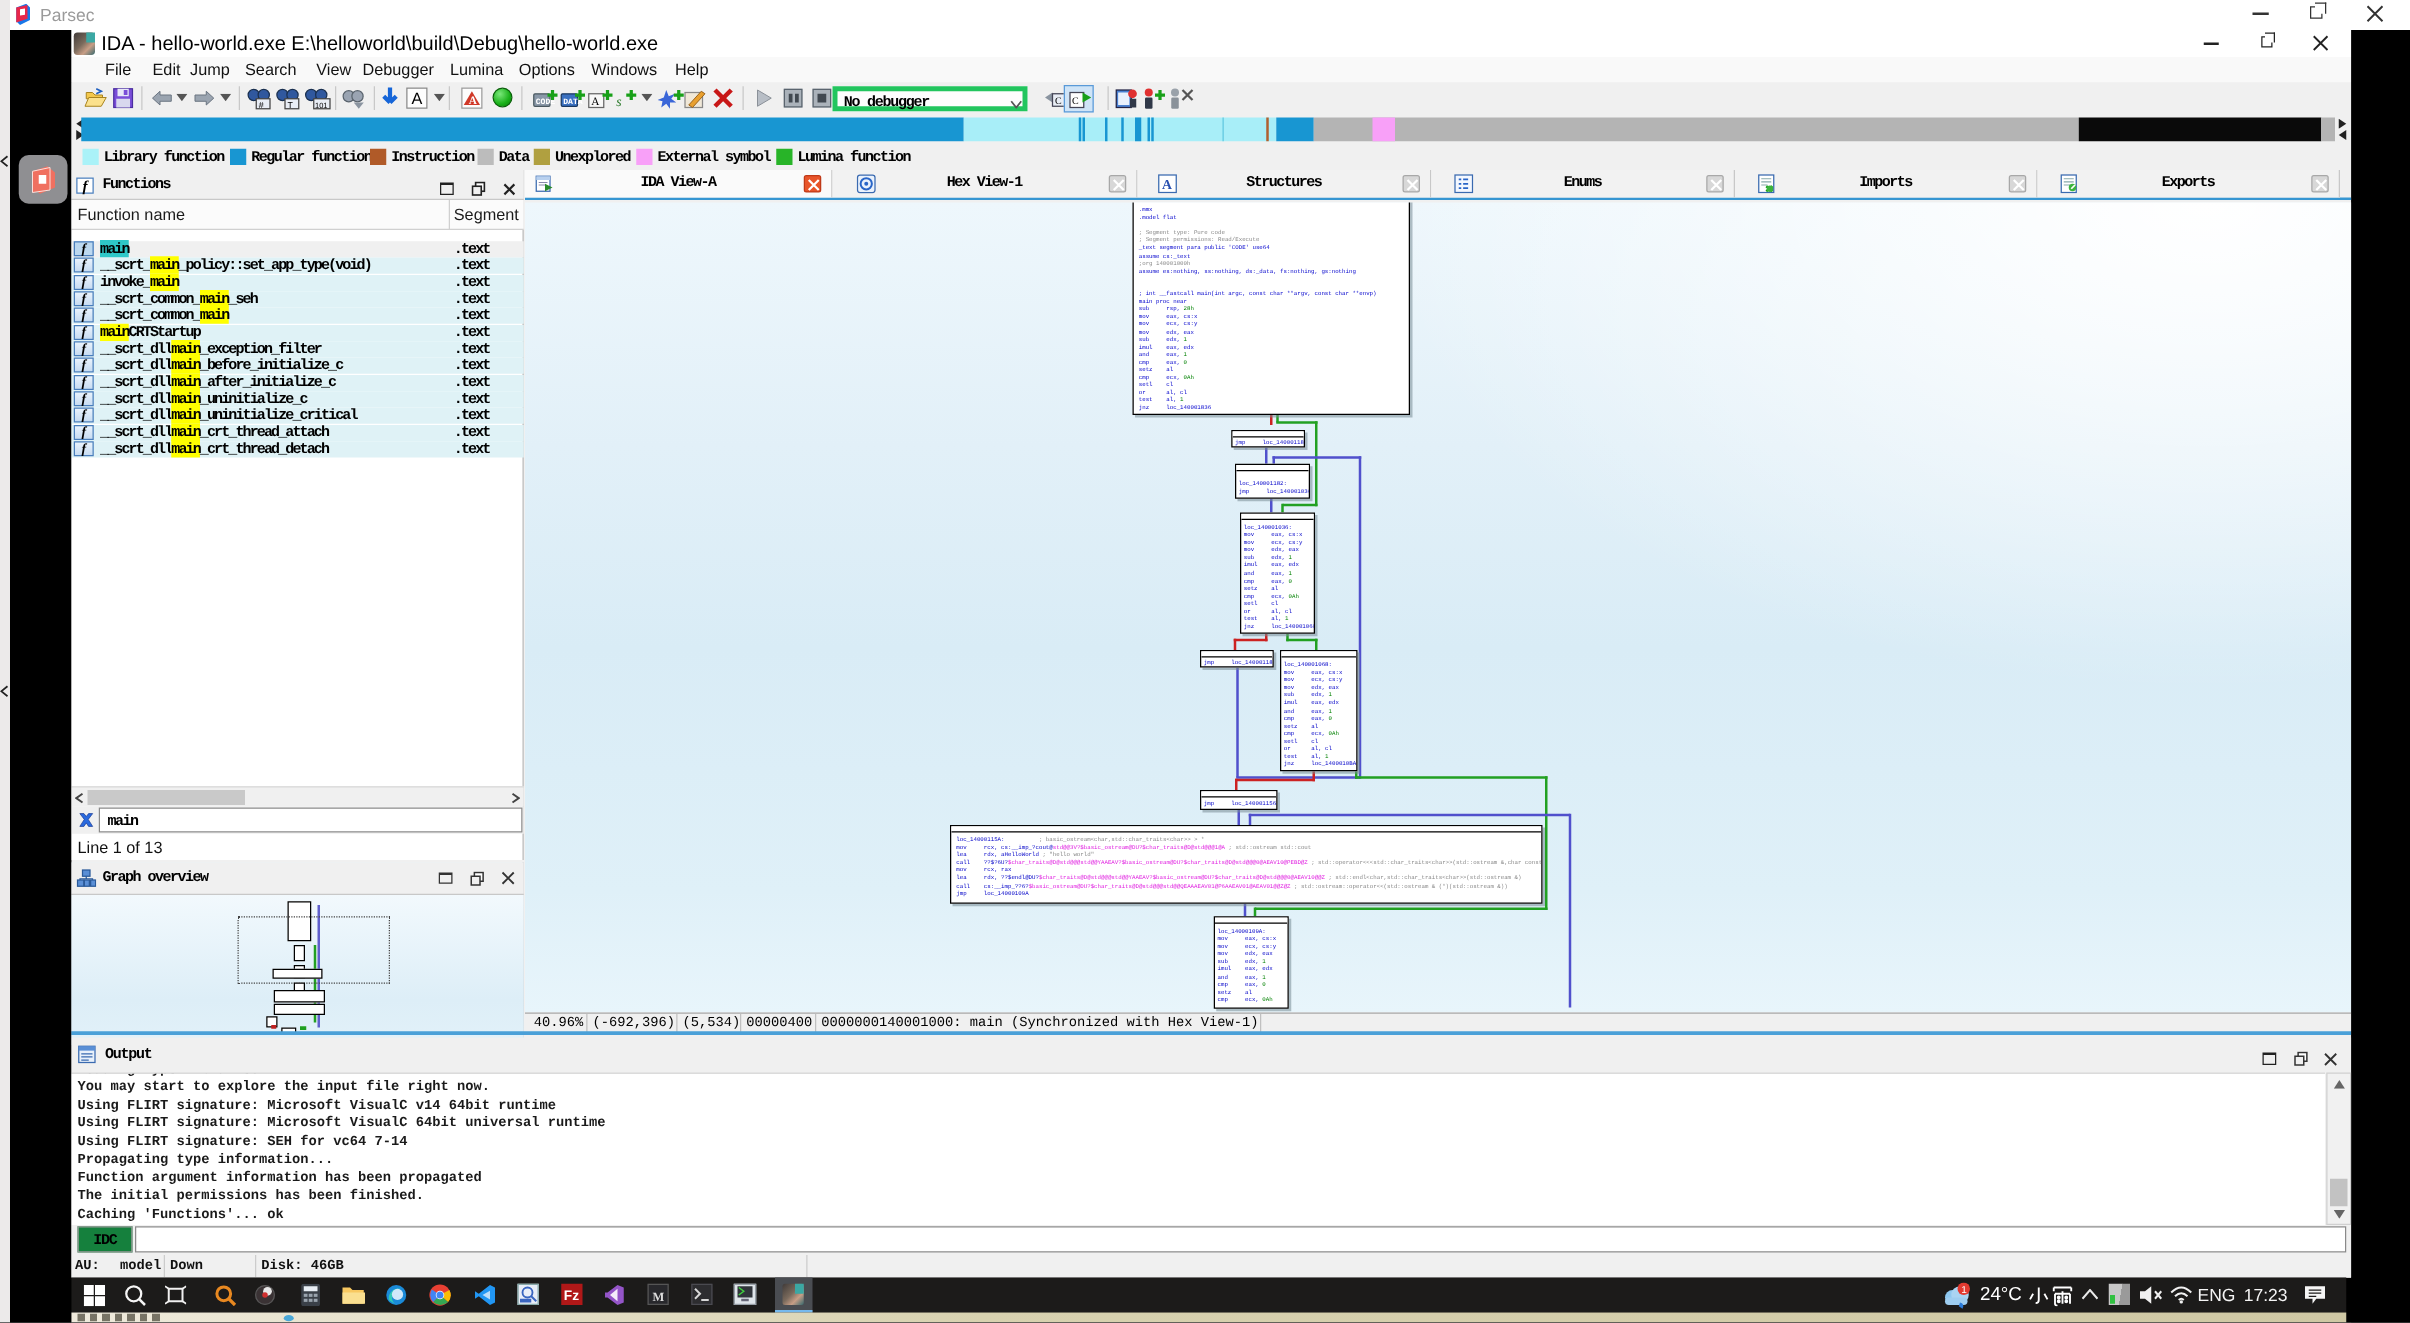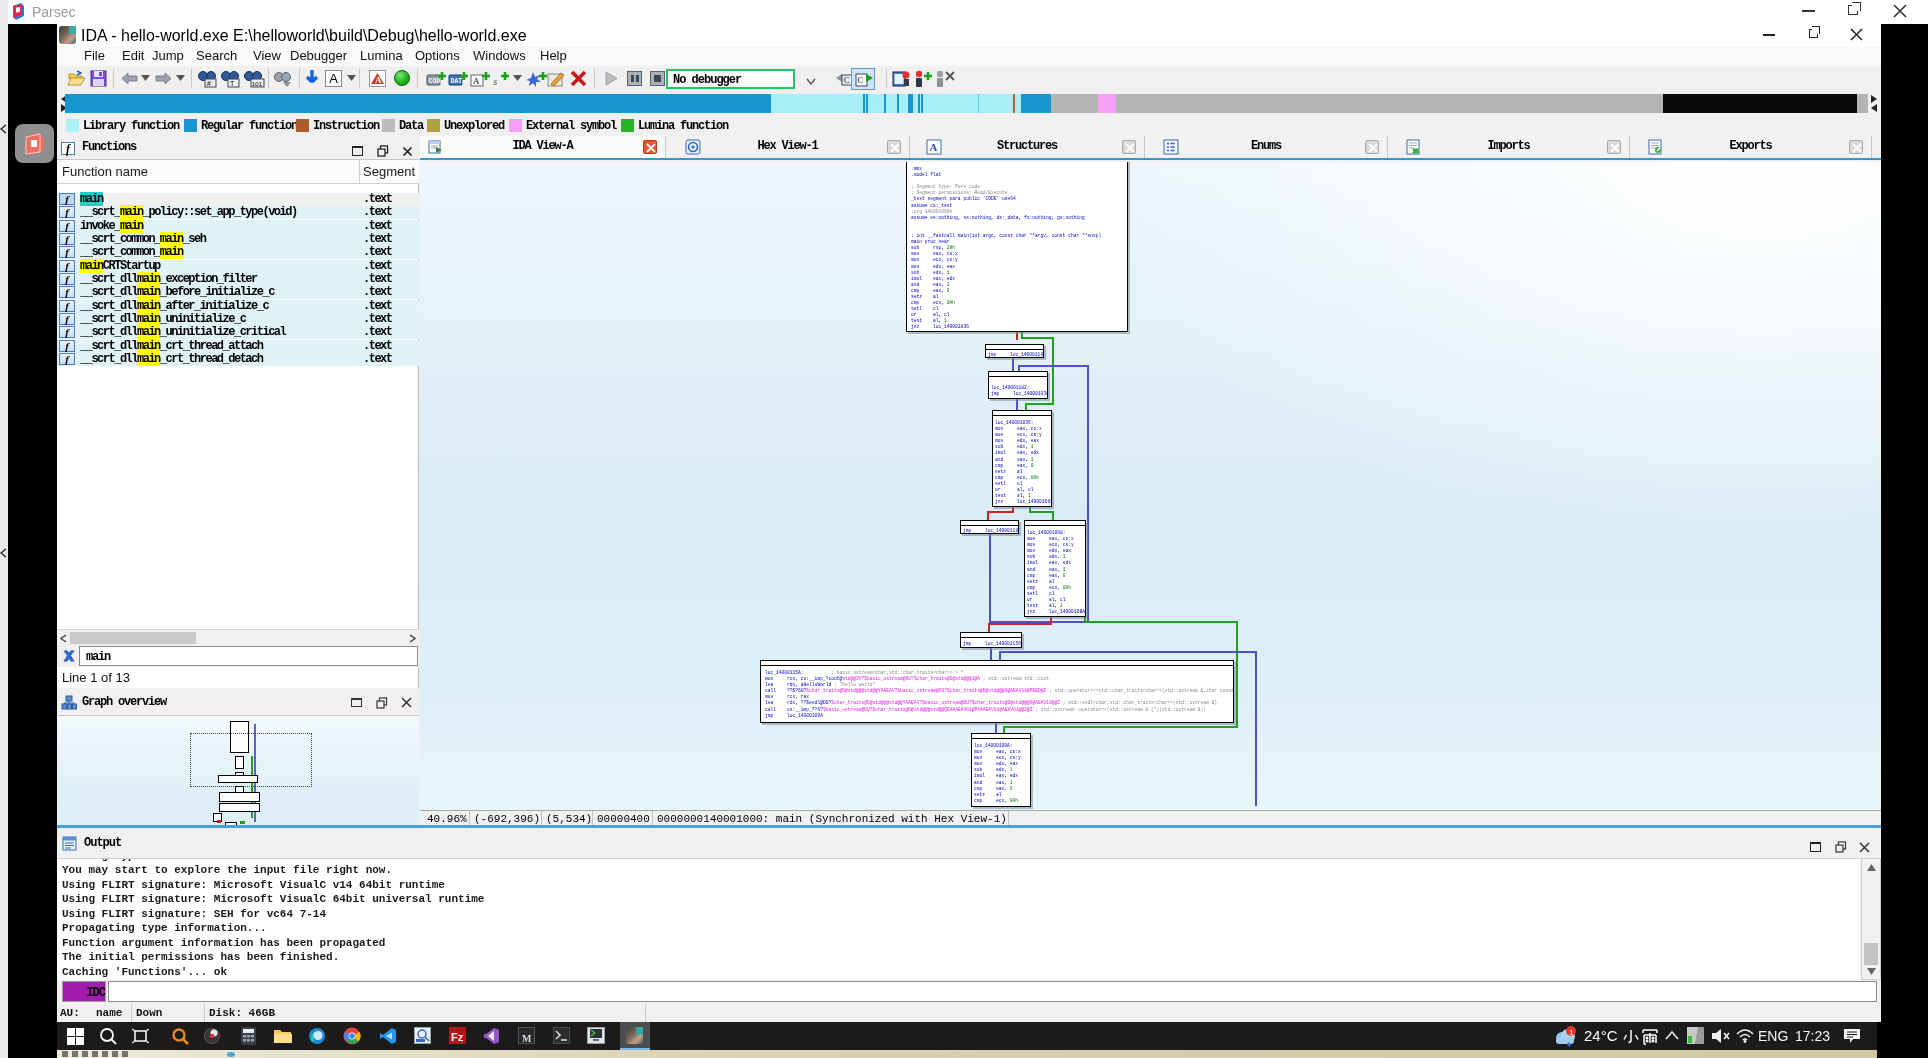--- a/index.html
+++ b/index.html
@@ -199,21 +199,21 @@
     <svg class="abs" style="left:547px;top:5px" width="15" height="15">
         <polygon points="2,1 13,7.5 2,14" fill="#b8bec6" stroke="#8a9098" stroke-width="0.8"></polygon>
       </svg>
     <div class="abs" style="left:570px;top:5px;width:15px;height:15px;border:1px solid #5a646e;background:#aab2ba;">
         <div style="position:absolute;left:3px;top:3px;width:3px;height:7px;background:#404850;"></div>
         <div style="position:absolute;left:8px;top:3px;width:3px;height:7px;background:#404850;"></div>
       </div>
     <div class="abs" style="left:593px;top:5px;width:15px;height:15px;border:1px solid #5a646e;background:#aab2ba;">
         <div style="position:absolute;left:3px;top:3px;width:7px;height:7px;background:#404850;"></div>
       </div>
-    <div class="abs" style="left:609px;top:3px;width:129px;height:20px;border:2px solid #22c55e;background:#fdfdfd;">
+    <div class="abs" style="left:609px;top:3px;width:156px;height:20px;border:4px solid #22c55e;background:#fdfdfd;">
       <div class="abs mono" style="left:5px;top:2px;font-size:12px;font-weight:bold;letter-spacing:-1px;color:#000;">No debugger</div>
       <svg class="abs" style="left:138px;top:7px" width="10" height="7">
           <path d="M1,1 L5,6 L9,1" stroke="#555" stroke-width="1.4" fill="none"></path>
         </svg>
     </div>
     <svg class="abs" style="left:777px;top:4px" width="20" height="18" viewBox="0 0 20 18">
       <path d="M8,4 l-6,4 6,4" fill="#8a94a0"></path>
         <rect x="8" y="5" width="10" height="10" fill="#e8edf5" stroke="#445"></rect>
         <text x="10" y="13" font-size="8" fill="#000" font-family="Liberation Serif">C</text>
     </svg>
@@ -679,26 +679,26 @@
     <div class="abs" style="left:1804px;top:28px;width:20px;height:122px;background:#f1f1f1;border:1px solid #d0d0d0;">
       <svg class="abs" style="left:5px;top:5px" width="9" height="7">
           <polygon points="4.5,0 9,7 0,7" fill="#666"></polygon>
         </svg>
       <div class="abs" style="left:2px;top:84px;width:14px;height:22px;background:#c2c2c2;"></div>
       <svg class="abs" style="left:5px;top:109px" width="9" height="7">
           <polygon points="4.5,7 9,0 0,0" fill="#666"></polygon>
         </svg>
     </div>
     <div class="abs" style="left:0;top:150px;width:1824px;height:24px;background:#f0f0f0;">
-      <div class="abs" style="left:5px;top:1px;width:44px;height:21px;background:#a21caf;border:1px solid #9a9a9a;text-align:right;"><span class="mono" style="font-size:12px;font-weight:bold;letter-spacing:-1px;line-height:20px;">IDC</span></div>
+      <div class="abs" style="left:5px;top:1px;width:44px;height:21px;background:#15803d;border:1px solid #9a9a9a;text-align:center;"><span class="mono" style="font-size:12px;font-weight:bold;letter-spacing:-1px;line-height:20px;">IDC</span></div>
       <div class="abs" style="left:51px;top:1px;width:1769px;height:21px;background:#fff;border:1px solid #8a8a8a;"></div>
     </div>
     <div class="abs mono" style="left:0;top:174px;width:1824px;height:18px;background:#f0f0f0;font-size:11px;font-weight:bold;color:#111;">
       <div class="abs" style="left:3px;top:3px;">AU:</div>
-      <div class="abs" style="left:39px;top:3px;">name</div>
+      <div class="abs" style="left:39px;top:3px;">model</div>
       <div class="abs" style="left:74px;top:0;width:1px;height:18px;background:#cccccc;"></div>
       <div class="abs" style="left:79px;top:3px;">Down</div>
       <div class="abs" style="left:147px;top:0;width:1px;height:18px;background:#cccccc;"></div>
       <div class="abs" style="left:152px;top:3px;">Disk: 46GB</div>
       <div class="abs" style="left:588px;top:0;width:1px;height:18px;background:#cccccc;"></div>
     </div>
   </div>
 </div>
 <div class="abs" id="taskbar">
 

